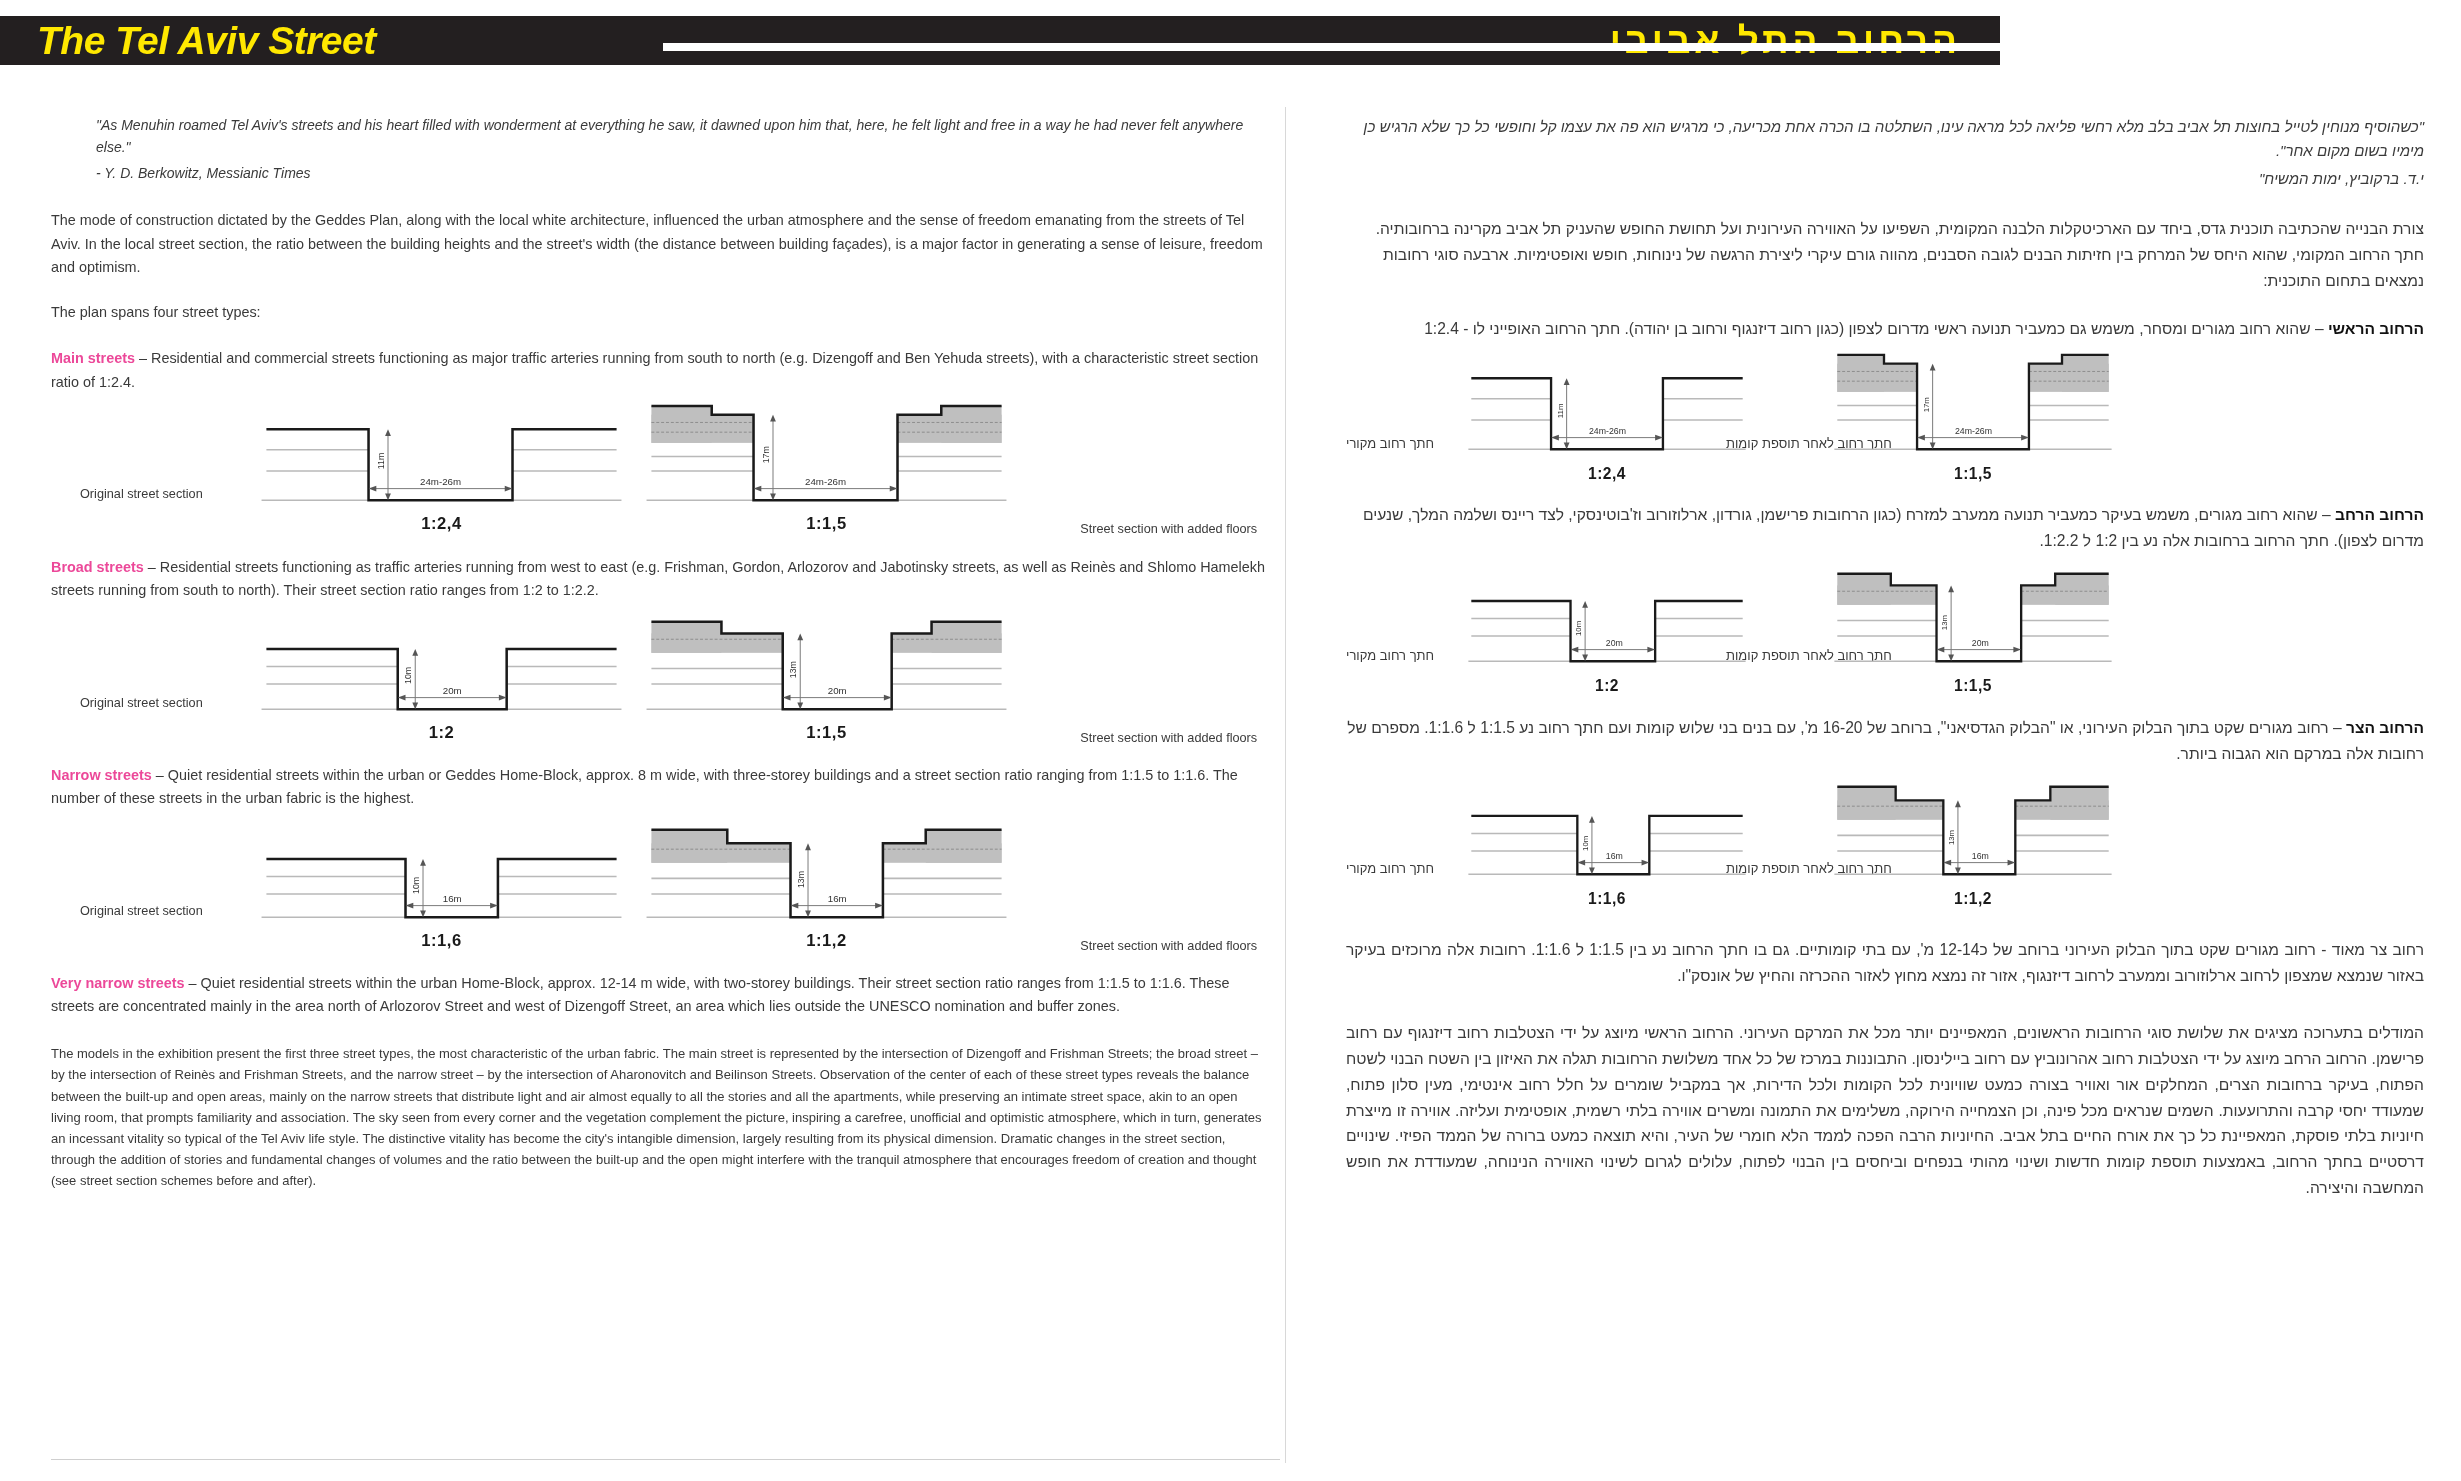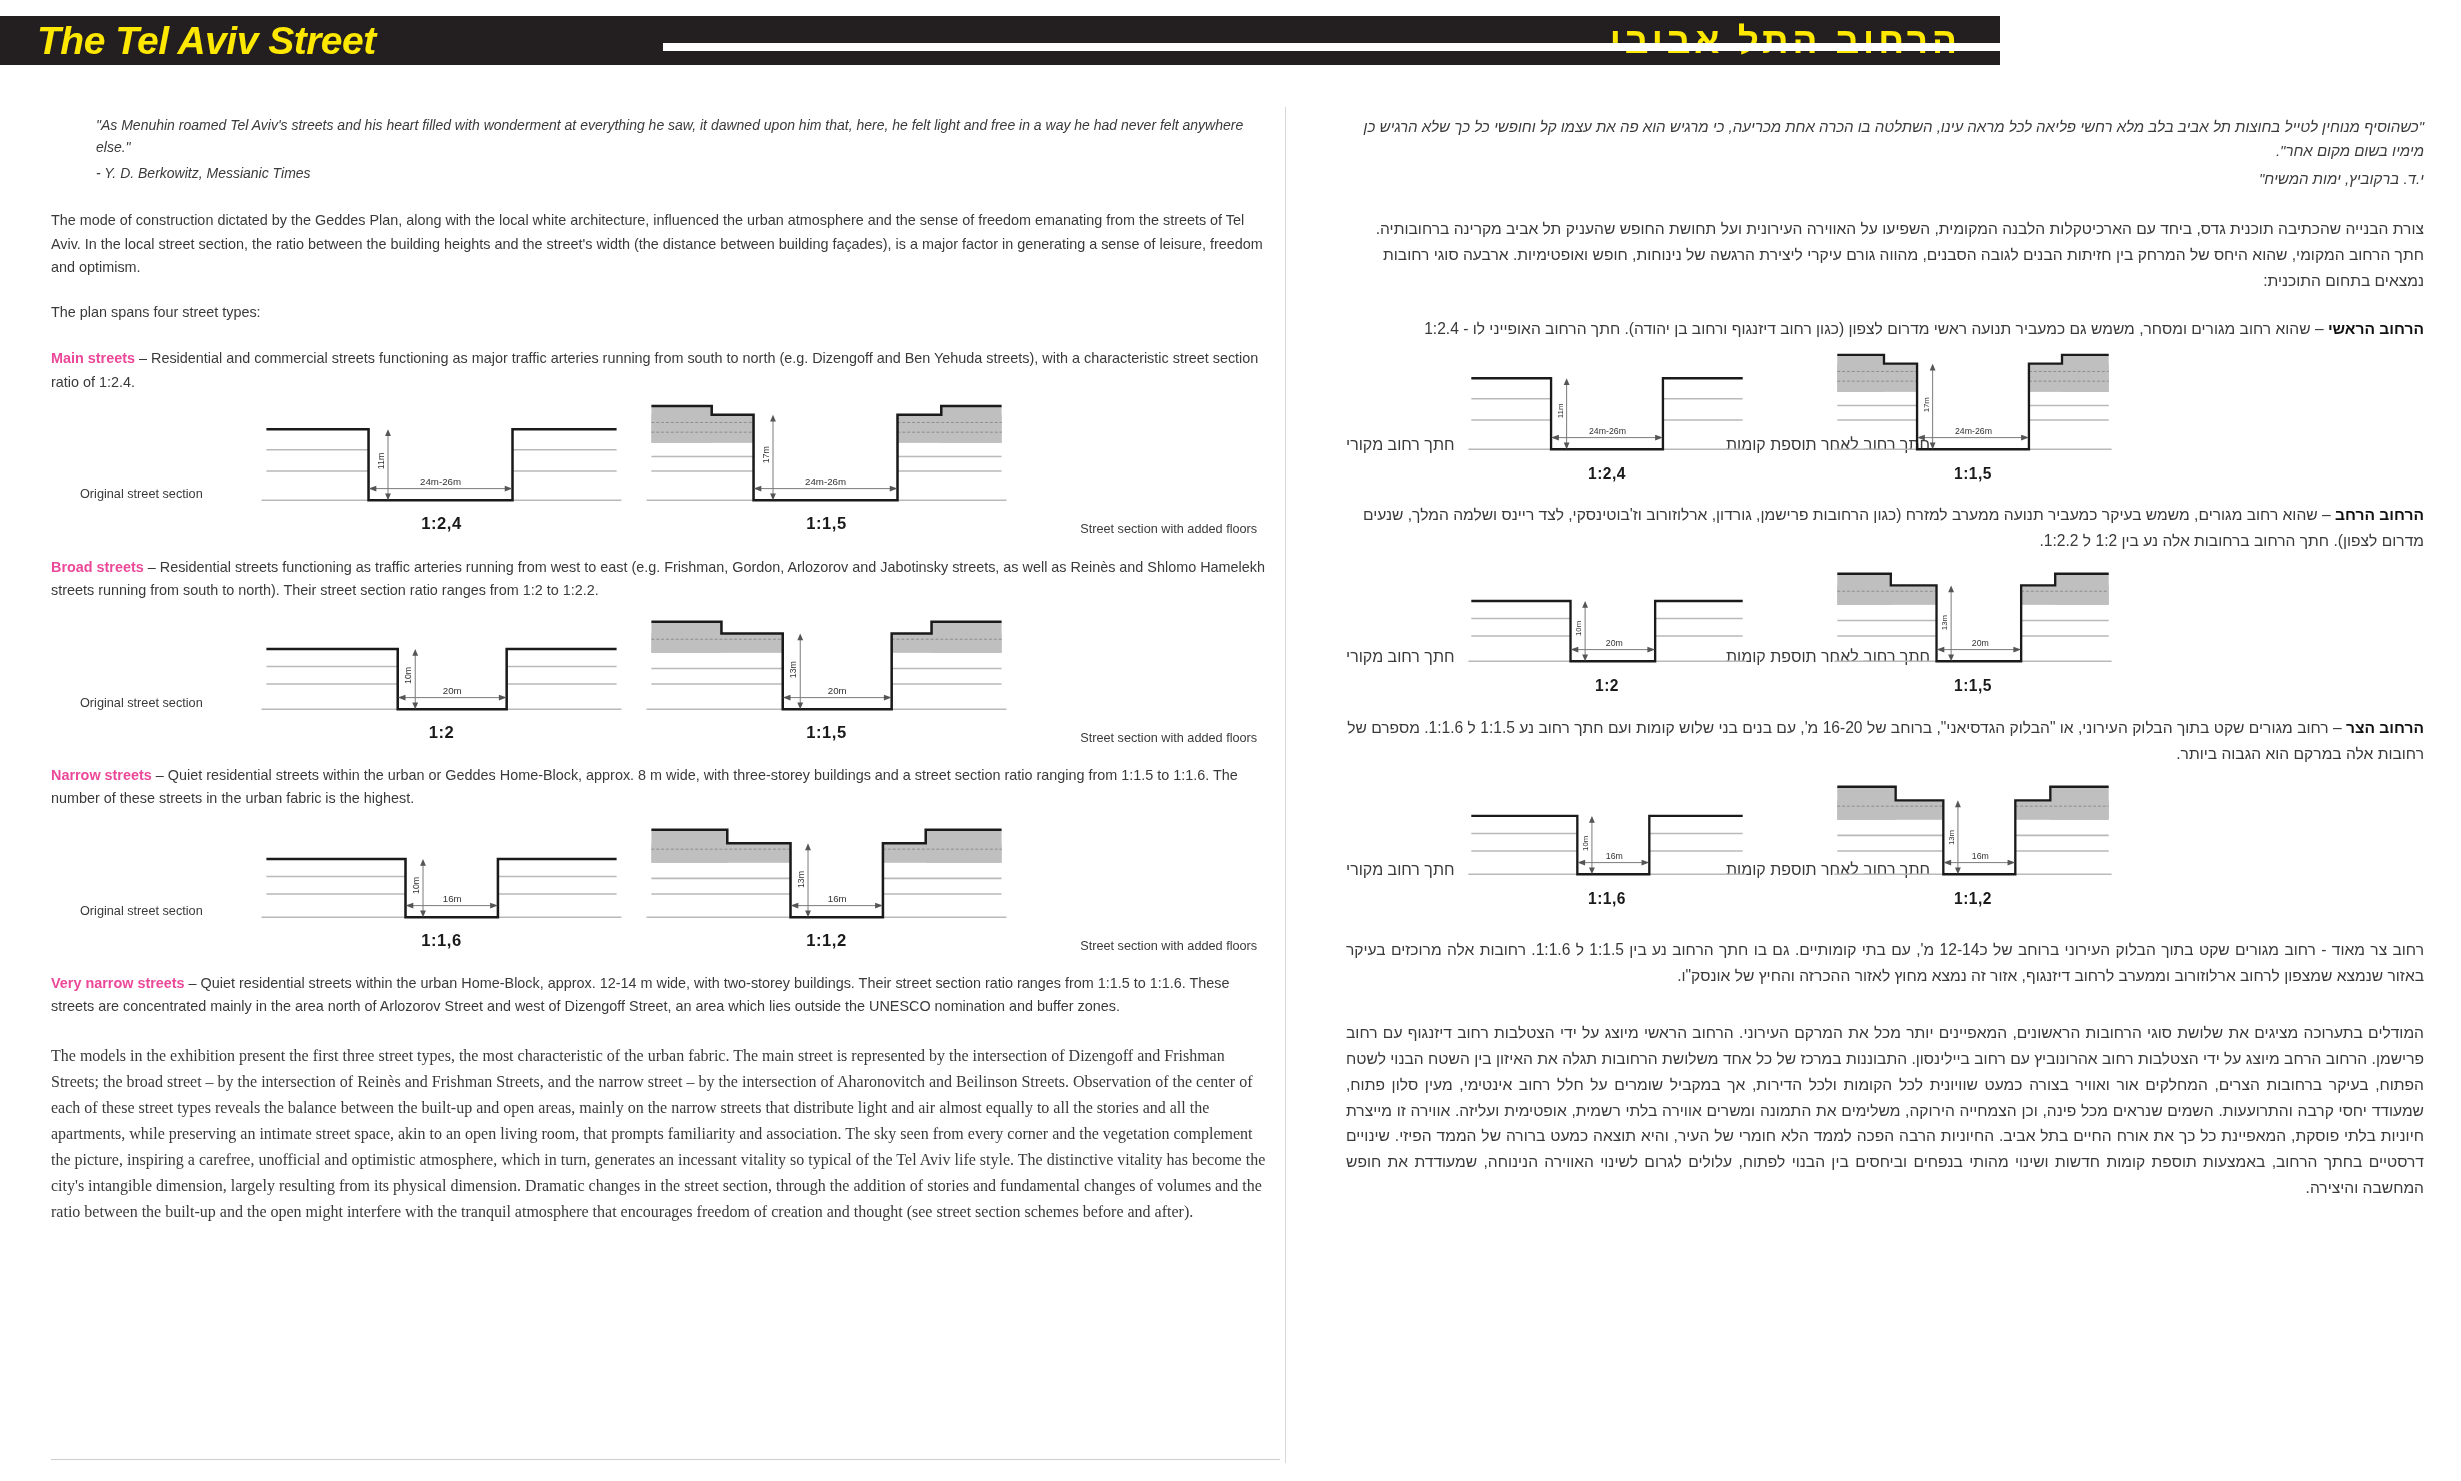--- a/index.html
+++ b/index.html
@@ -68,34 +68,34 @@
 
   .quote-he {
     font-size: 15px; font-style: italic; line-height: 1.62;
     margin-bottom: 3.9px;
   }
   .quote-attr-he { font-size: 15px; font-style: italic; line-height: 1.55; }
   .body-he { font-size: 15.6px; line-height: 1.68; margin-top: 25px; }
   .sect-he { font-size: 15.6px; line-height: 1.68; margin-top: 21.5px; }
   .sect-he b { font-weight: bold; color: #111; }
   .closing-he { font-size: 15.6px; line-height: 1.66; margin-top: 31px; text-align: justify; }
-  .closing-en { font-size: 16px; line-height: 1.62; margin-top: 25px; text-align: left; font-family: Liberation Serif, serif; }
+  .closing-en { font-size: 13px; line-height: 1.62; margin-top: 25px; text-align: left; }
 
   
   .diagram-row {
     position: relative; width: 100%; height: 129px; margin-top: 9.8px;
     direction: ltr;
   }
   .dg-caption {
     position: absolute; font-size: 12.7px; color: #3a3a3a; white-space: nowrap;
     top: 84px;
   }
   .dg-caption.left { left: 29px; }
   .dg-caption.right { right: 9.8px; margin-top: 35px; }
-  .dg-caption.he { font-size: 16px; direction: rtl; }
+  .dg-caption.he { font-size: 13px; direction: rtl; }
 
   .dgbox { position: absolute; top: 0; width: 361px; height: 127px; }
   .dgbox.a { left: 210px; }
   .dgbox.b { left: 595px; }
 
   .ratio {
     position: absolute; bottom: -3.9px; width: 100%; text-align: center;
     font-size: 16.6px; font-weight: bold; color: #1a1a1a; letter-spacing: 0.5px;
   }
   .ratio-he { font-size: 15.6px; }

